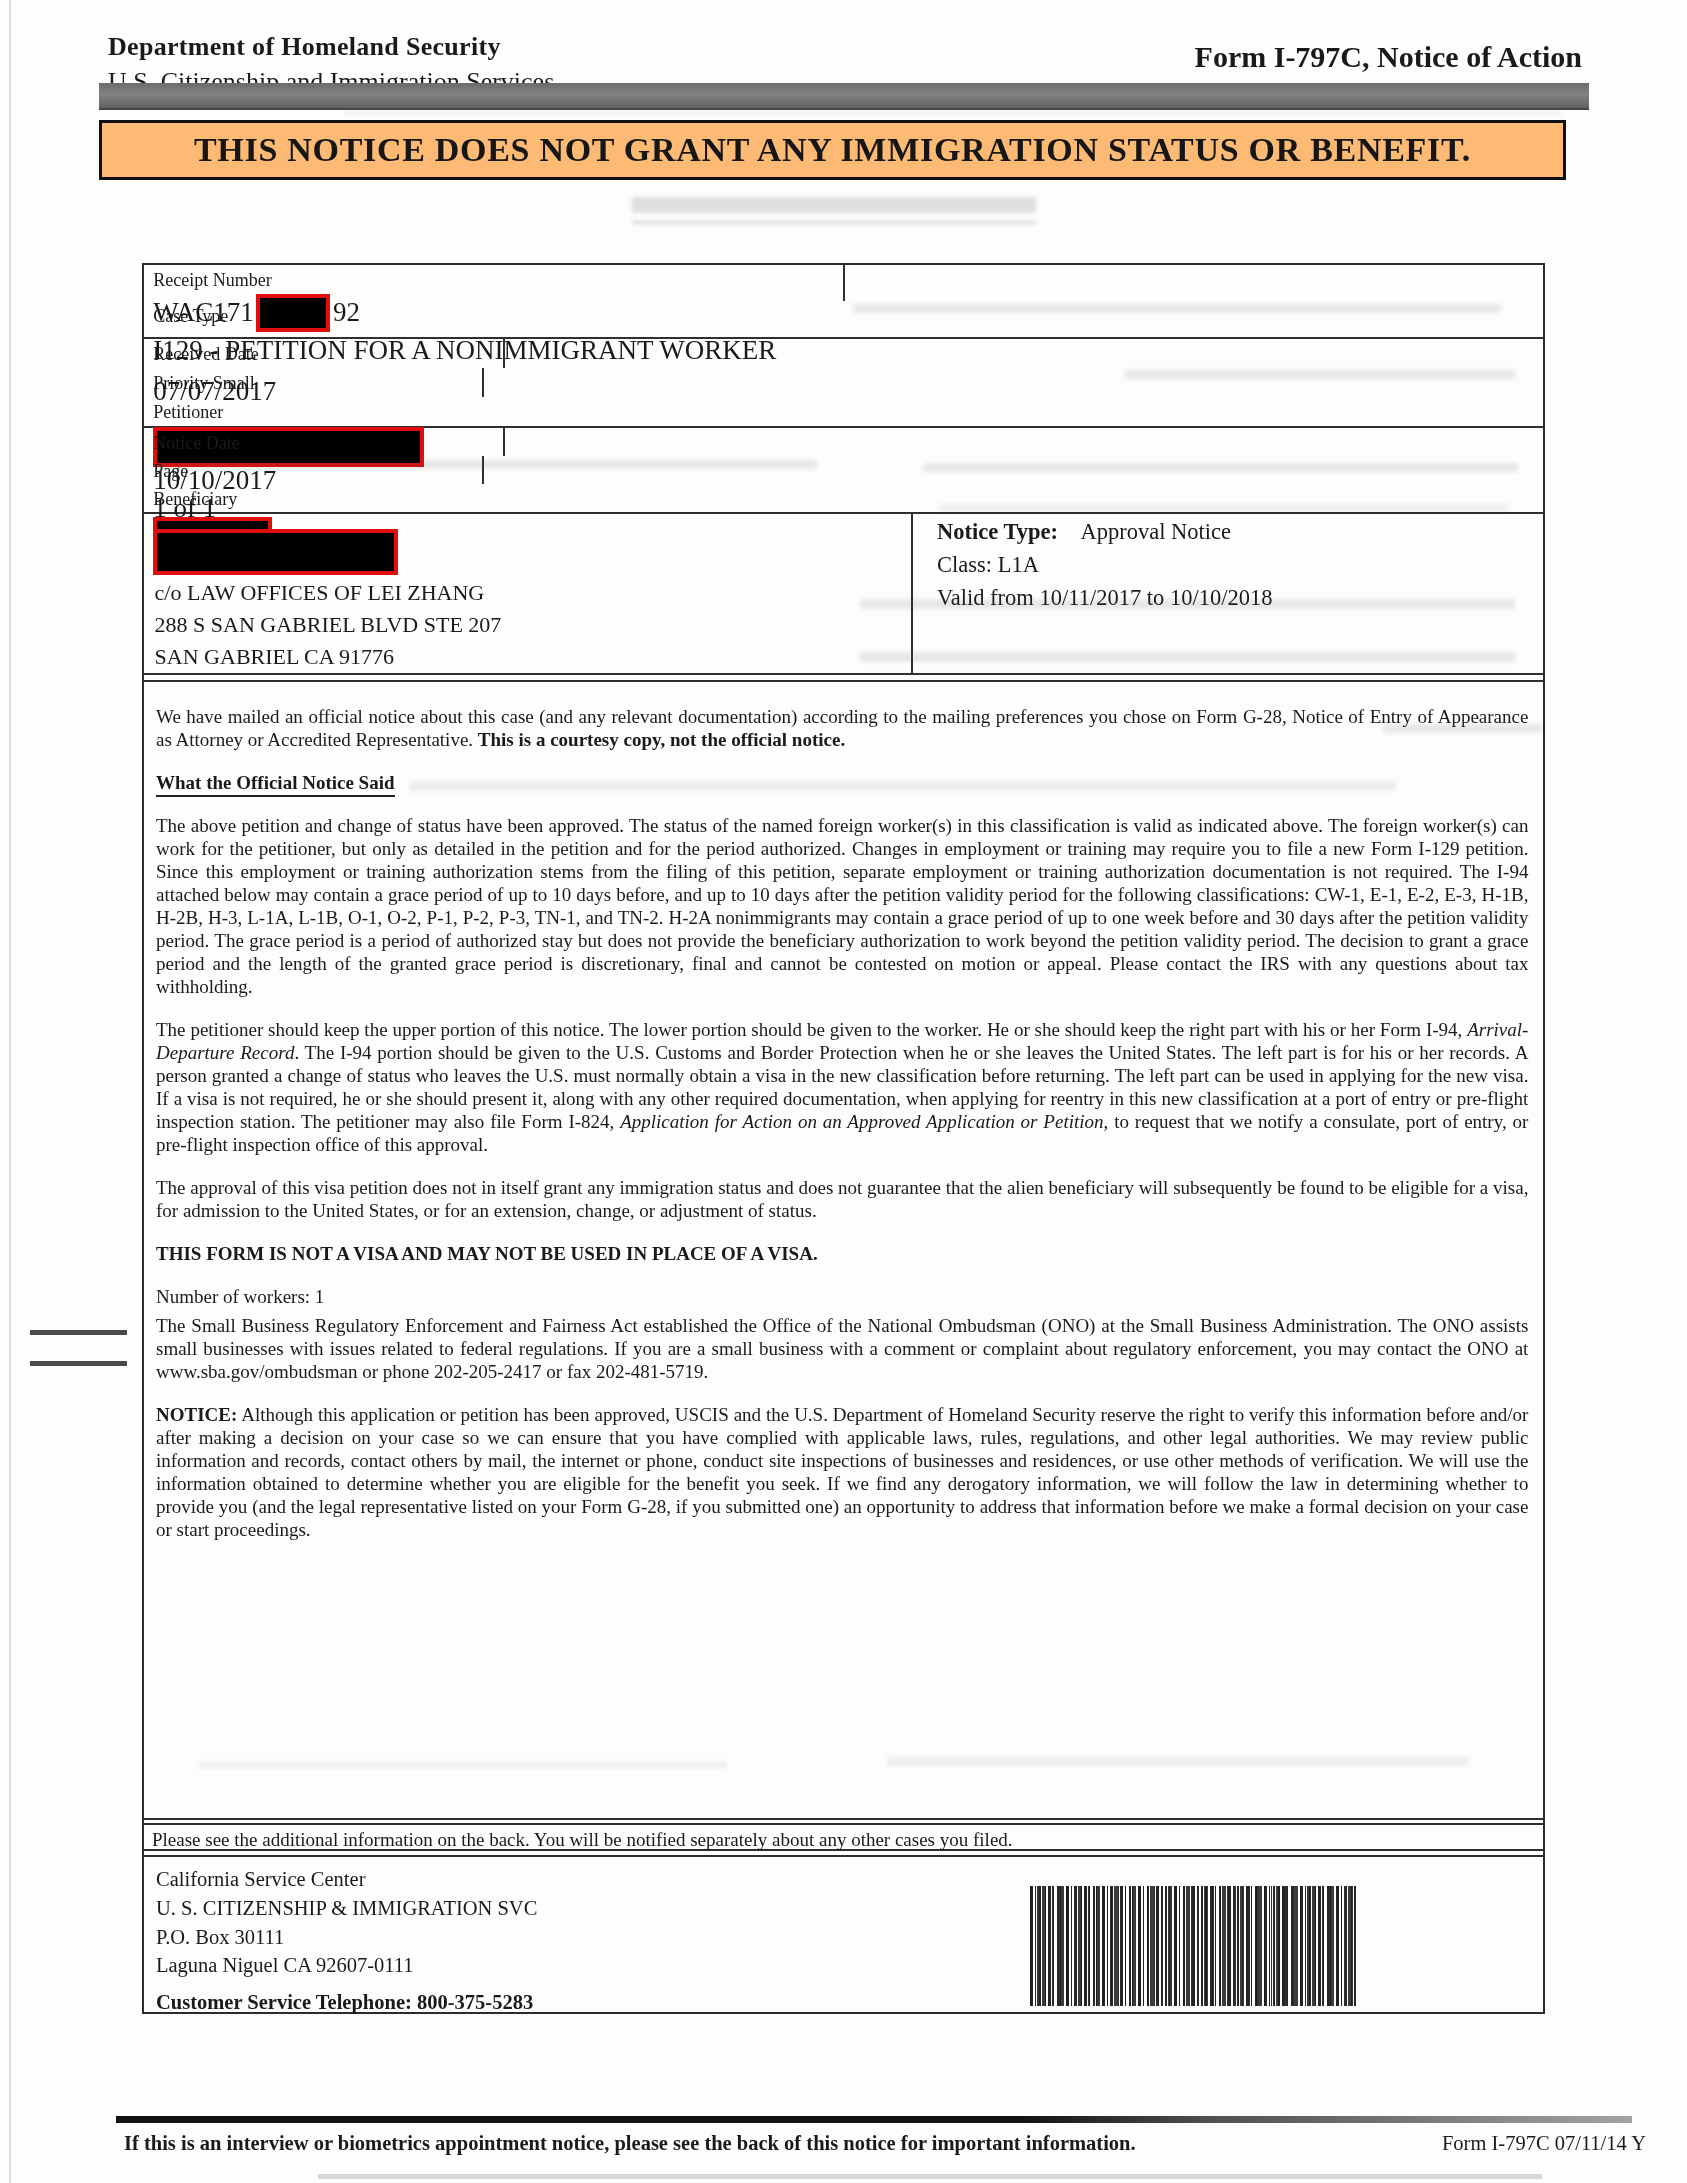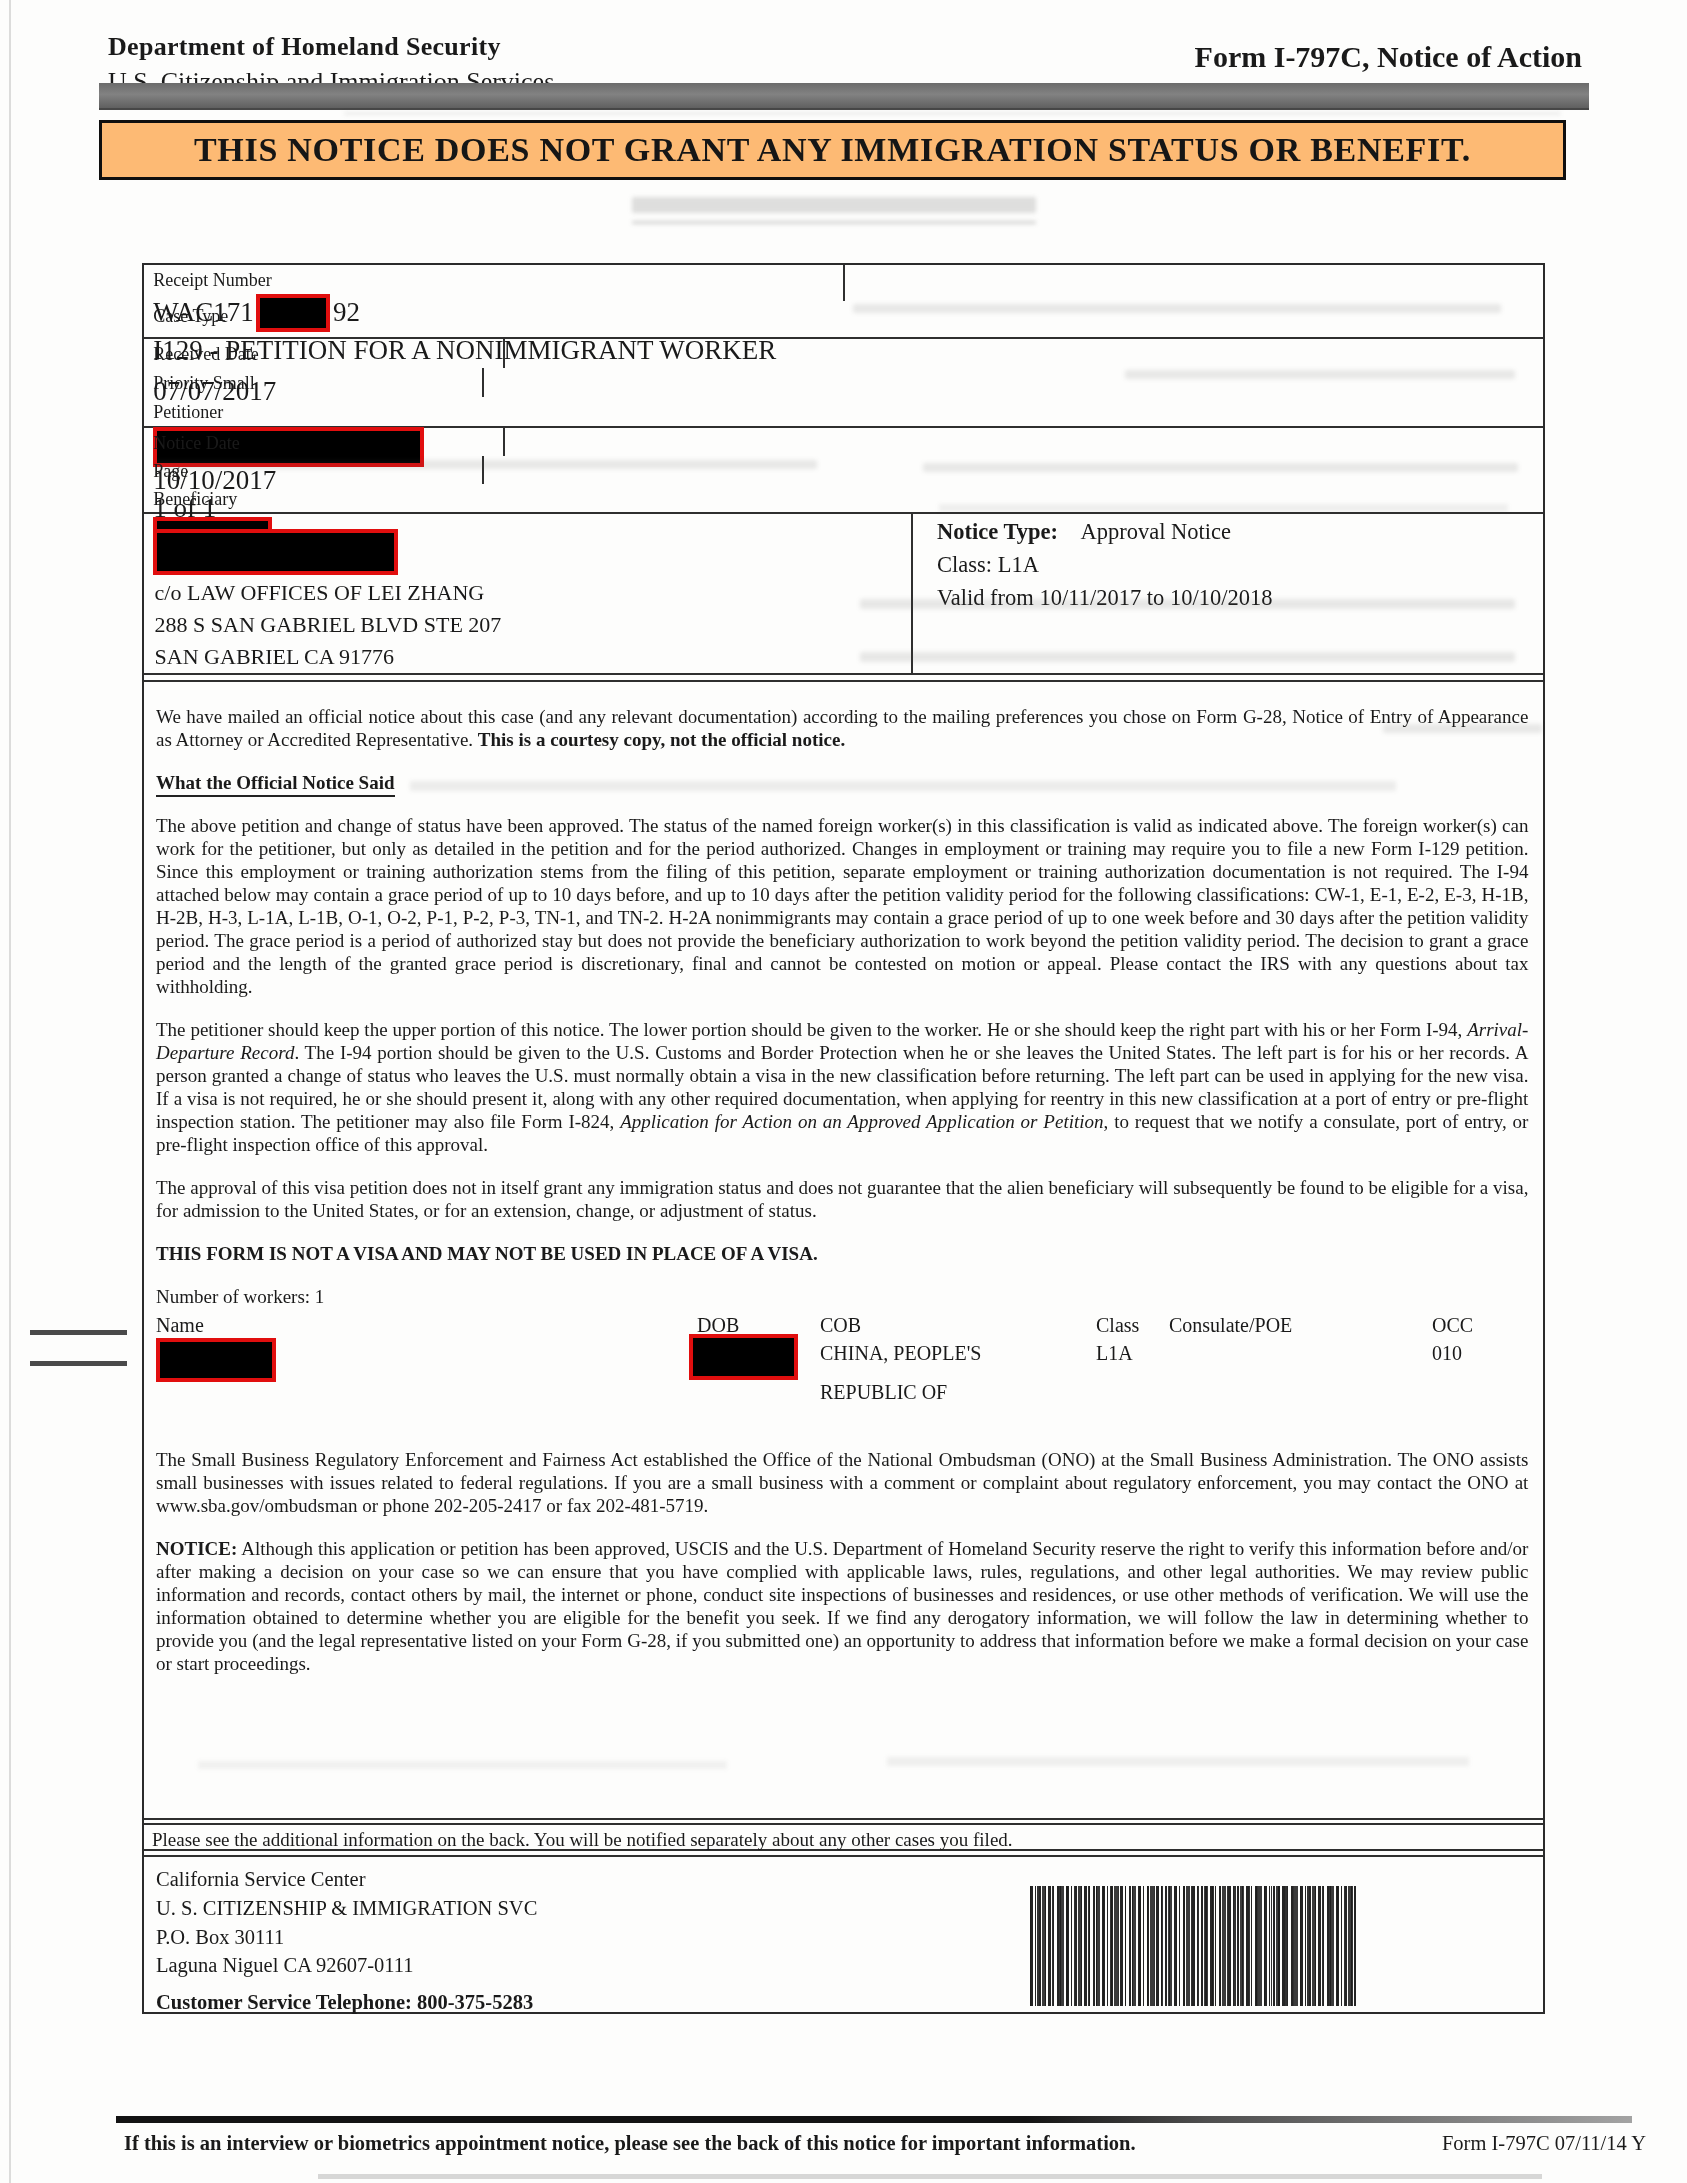--- a/index.html
+++ b/index.html
@@ -189,34 +189,20 @@
       <p>The above petition and change of status have been approved. The status of the named foreign worker(s) in this classification is valid as indicated above. The foreign worker(s) can work for the petitioner, but only as detailed in the petition and for the period authorized. Changes in employment or training may require you to file a new Form I-129 petition. Since this employment or training authorization stems from the filing of this petition, separate employment or training authorization documentation is not required. The I-94 attached below may contain a grace period of up to 10 days before, and up to 10 days after the petition validity period for the following classifications: CW-1, E-1, E-2, E-3, H-1B, H-2B, H-3, L-1A, L-1B, O-1, O-2, P-1, P-2, P-3, TN-1, and TN-2. H-2A nonimmigrants may contain a grace period of up to one week before and 30 days after the petition validity period. The grace period is a period of authorized stay but does not provide the beneficiary authorization to work beyond the petition validity period. The decision to grant a grace period and the length of the granted grace period is discretionary, final and cannot be contested on motion or appeal. Please contact the IRS with any questions about tax withholding.</p>
 
       <p><span>The petitioner should keep the upper portion of this notice. The lower portion should be given to the worker. He or she should keep the right part with his or her Form I-94, </span><span class="it">Arrival-Departure Record</span><span>. The I-94 portion should be given to the U.S. Customs and Border Protection when he or she leaves the United States. The left part is for his or her records. A person granted a change of status who leaves the U.S. must normally obtain a visa in the new classification before returning. The left part can be used in applying for the new visa. If a visa is not required, he or she should present it, along with any other required documentation, when applying for reentry in this new classification at a port of entry or pre-flight inspection station. The petitioner may also file Form I-824, </span><span class="it">Application for Action on an Approved Application or Petition</span><span>, to request that we notify a consulate, port of entry, or pre-flight inspection office of this approval.</span></p>
 
       <p>The approval of this visa petition does not in itself grant any immigration status and does not guarantee that the alien beneficiary will subsequently be found to be eligible for a visa, for admission to the United States, or for an extension, change, or adjustment of status.</p>
 
       <p class="bold">THIS FORM IS NOT A VISA AND MAY NOT BE USED IN PLACE OF A VISA.</p>
 
       <p class="p-workers">Number of workers: 1</p>
 
-      <div class="worker-block">
-        <span class="wcol wh x-name">Name</span>
-        <span class="wcol wh x-dob">DOB</span>
-        <span class="wcol wh x-cob">COB</span>
-        <span class="wcol wh x-class">Class</span>
-        <span class="wcol wh x-poe">Consulate/POE</span>
-        <span class="wcol wh x-occ">OCC</span>
-        <span class="redact r-w-name"></span>
-        <span class="redact r-w-dob"></span>
-        <span class="wcol wv x-cob">CHINA, PEOPLE'S</span>
-        <span class="wcol wv2 x-cob">REPUBLIC OF</span>
-        <span class="wcol wv x-class">L1A</span>
-        <span class="wcol wv x-occ">010</span>
-      </div>
 
       <p>The Small Business Regulatory Enforcement and Fairness Act established the Office of the National Ombudsman (ONO) at the Small Business Administration. The ONO assists small businesses with issues related to federal regulations. If you are a small business with a comment or complaint about regulatory enforcement, you may contact the ONO at www.sba.gov/ombudsman or phone 202-205-2417 or fax 202-481-5719.</p>
 
       <p><span class="bold">NOTICE:</span><span> Although this application or petition has been approved, USCIS and the U.S. Department of Homeland Security reserve the right to verify this information before and/or after making a decision on your case so we can ensure that you have complied with applicable laws, rules, regulations, and other legal authorities. We may review public information and records, contact others by mail, the internet or phone, conduct site inspections of businesses and residences, or use other methods of verification. We will use the information obtained to determine whether you are eligible for the benefit you seek. If we find any derogatory information, we will follow the law in determining whether to provide you (and the legal representative listed on your Form G-28, if you submitted one) an opportunity to address that information before we make a formal decision on your case or start proceedings.</span></p>
     </div>
 
     <div class="dl-above"></div>
     <div class="seeback">Please see the additional information on the back. You will be notified separately about any other cases you filed.</div>
     <div class="dl-below"></div>
 

